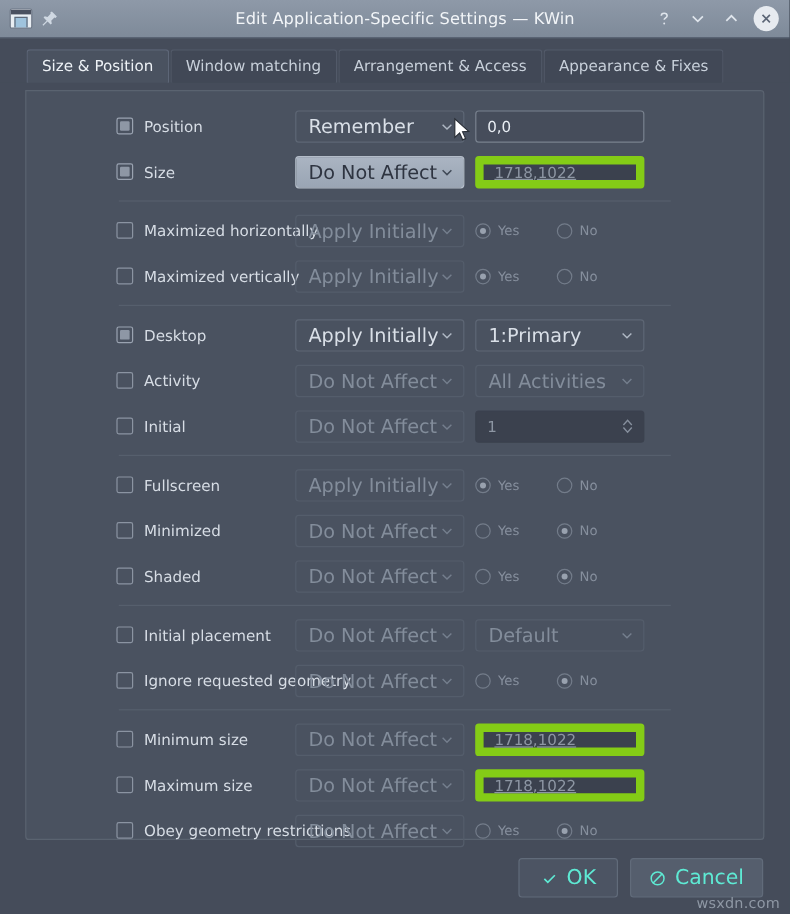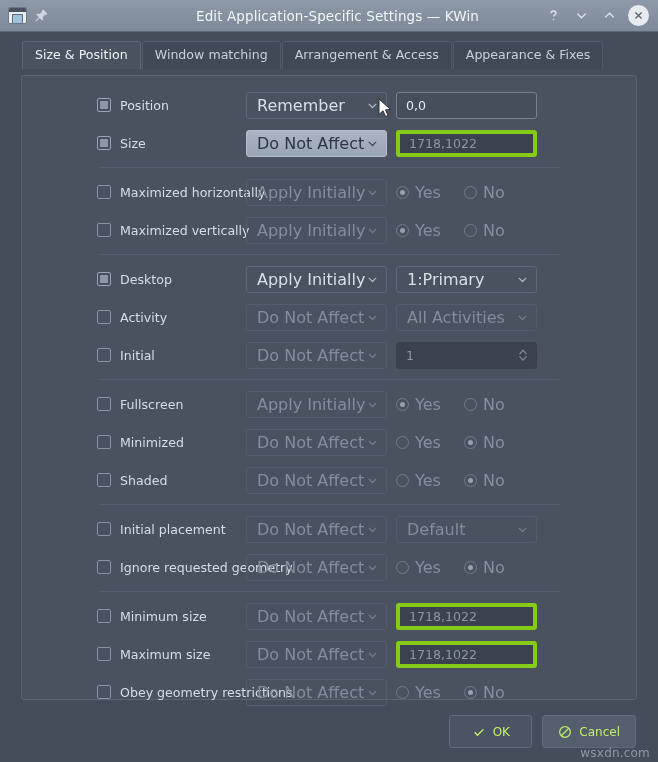--- a/index.html
+++ b/index.html
@@ -116,35 +116,35 @@
 
   
   .ledit {
     width: 141px; height: 27px; flex:none;
     border:1px solid #79828f; border-radius:3px;
     background:#464d5b;
     display:flex; align-items:center; padding:0 9px;
     font-size:12.6px; color:#e8edf3;
   }
   .ledit.disabled {
-    background:#3b414e; border:4px solid #84cc16; color:#8d96a3;
+    background:#3b414e; border:7px solid #84cc16; color:#8d96a3;text-decoration:underline;
   }
 
   
   .spin {
     width:141px; height:27px; flex:none;
     background:#3b414e; border:1px solid #3b414e; border-radius:3px;
     display:flex; align-items:center; padding:0 6px 0 9px;
     font-size:12.6px; color:#8d96a3;
   }
   .spin .sv { flex:1; }
   .spin .arrows { width:14px; height:16px; color:#868f9d; }
 
   
-  .radios { display:flex; align-items:center; gap:6px; font-size:16px; }
+  .radios { display:flex; align-items:center; gap:6px; font-size:11px; }
   .rgroup { display:flex; align-items:center; gap:6px; width:62px; }
   .rb {
     width:13px; height:13px; border-radius:50%; flex:none;
     border:1px solid #737c8a; position:relative;
   }
   .rb.on::after {
     content:''; position:absolute; left:3px; top:3px; width:5px; height:5px;
     border-radius:50%; background:#98a1ae;
   }
   .rlabel { color:#868f9d; }
@@ -152,21 +152,21 @@
   
   .footer {
     position:absolute; left:0; right:0; bottom:0; height:61px;
     display:flex; align-items:center; justify-content:flex-end;
     gap:10px; padding-right:22px;
   }
   .btn {
     height:33px; min-width:83px;
     border-radius:3px; border:1px solid #616b7a;
     display:flex; align-items:center; justify-content:center; gap:7px;
-    font-size:12px; color:#bef264; padding:0 15px;
+    font-size:17px; color:#5eead4; padding:0 15px;
   }
   .btn.ok { background:#4c5463; }
   .btn.cancel { background:#555e6d; }
   .btn svg { display:block; }
 
   .watermark {
     position:absolute; right:8px; bottom:2px;
     font-size:12px; color:#8f98a5; letter-spacing:.2px;
   }
 

